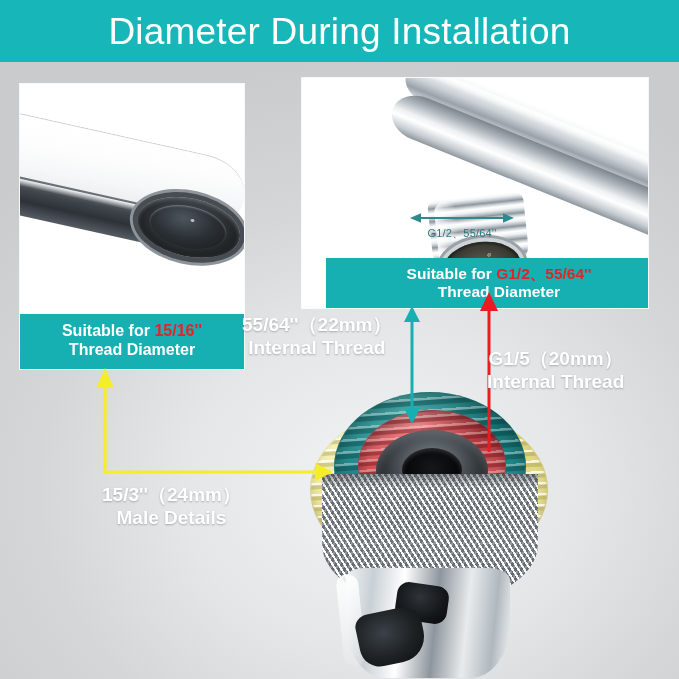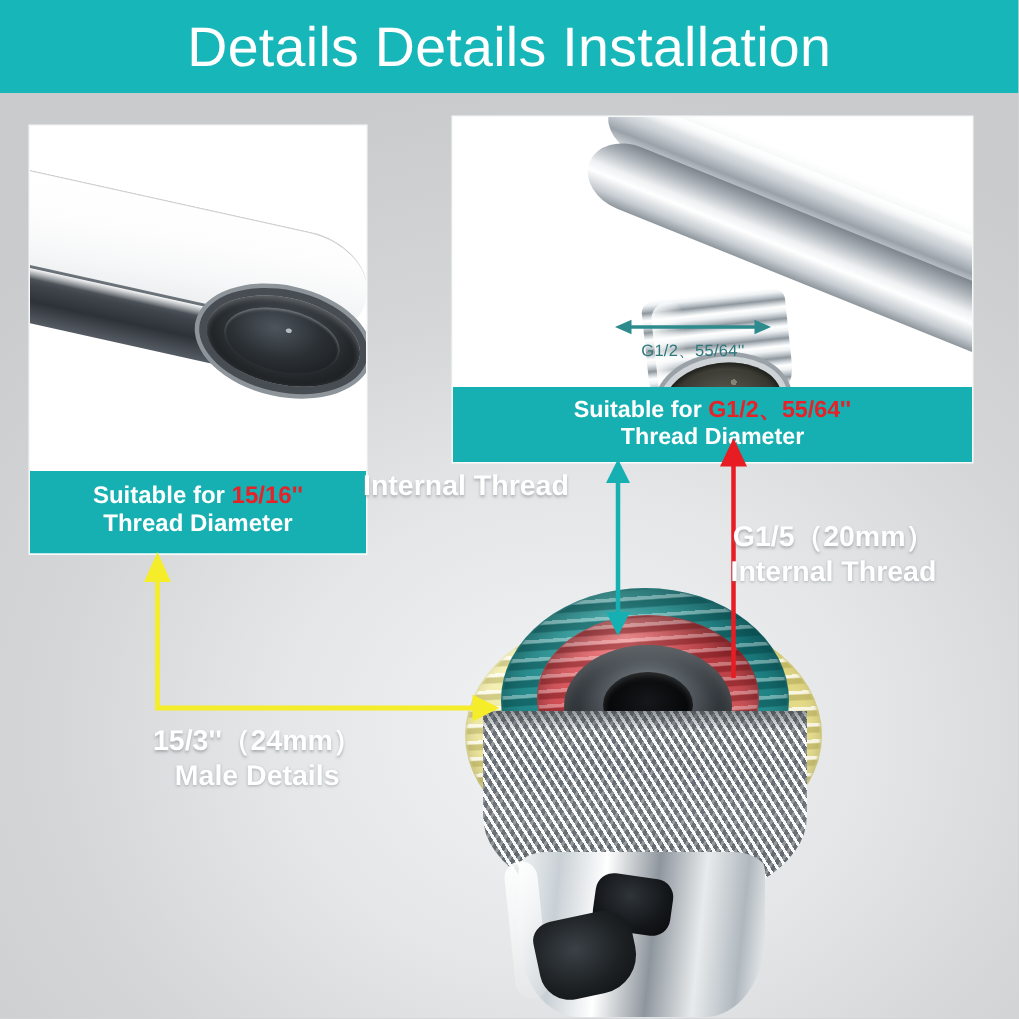--- a/index.html
+++ b/index.html
@@ -51,21 +51,21 @@
     background:#17b0b2;
     color:#ffffff;
     text-align:center;
     font-weight:bold;
     line-height:1.18;
     padding:6px 2px 7px;
   }
   .caption .hl { color:#e62128; }
 
   .panel-left .caption  { bottom:0; height:55px; font-size:16px; padding-top:8px; }
-  .panel-right .caption { bottom:0; height:50px; font-size:15.5px; padding-top:7px; }
+  .panel-right .caption { bottom:0; height:50px; font-size:15.5px; padding-top:7px;margin-left:24px; }
 
   
   .measure {
     position:absolute;
     color:#2c787c;
     text-align:center;
     font-size:11px;
     font-weight:500;
   }
   .measure svg { display:block; }
@@ -283,21 +283,21 @@
   .ann-55  { left:242px; top:314px; font-size:19px; }
   .ann-g12 { left:487px; top:348px; font-size:19px; }
   .ann-15  { left:102px; top:484px; font-size:19px; }
 </style>
 </head>
 <body>
 
 <div id="stage">
 
   <div class="header">
-    <div class="header-title">Details Details Installation</div>
+    <div class="header-title">Diameter During Installation</div>
   </div>
 
   <div class="panel panel-left">
     <div class="panel-photo">
       <div class="lp-bar">
         <div class="lp-face"></div>
         <div class="lp-side"></div>
         <div class="lp-shine"></div>
         <div class="lp-outlet">
           <div class="lp-outlet-inner">
@@ -383,20 +383,21 @@
     </g>
 
     <g>
       <polyline points="105,384 105,472 320,472" fill="none" stroke="#f5ec2a" stroke-width="3.2" stroke-linejoin="miter"></polyline>
       <polygon points="105,368 96,388 114,388" fill="#f5ec2a"></polygon>
       <polygon points="333,472 315,463 315,481" fill="#f5ec2a"></polygon>
     </g>
   </svg>
 
   <div class="ann ann-55">
+    <div>55/64''（22mm）</div>
     <div>Internal Thread</div>
   </div>
 
   <div class="ann ann-g12">
     <div>G1/5（20mm）</div>
     <div>Internal Thread</div>
   </div>
 
   <div class="ann ann-15">
     <div>15/3''（24mm）</div>

